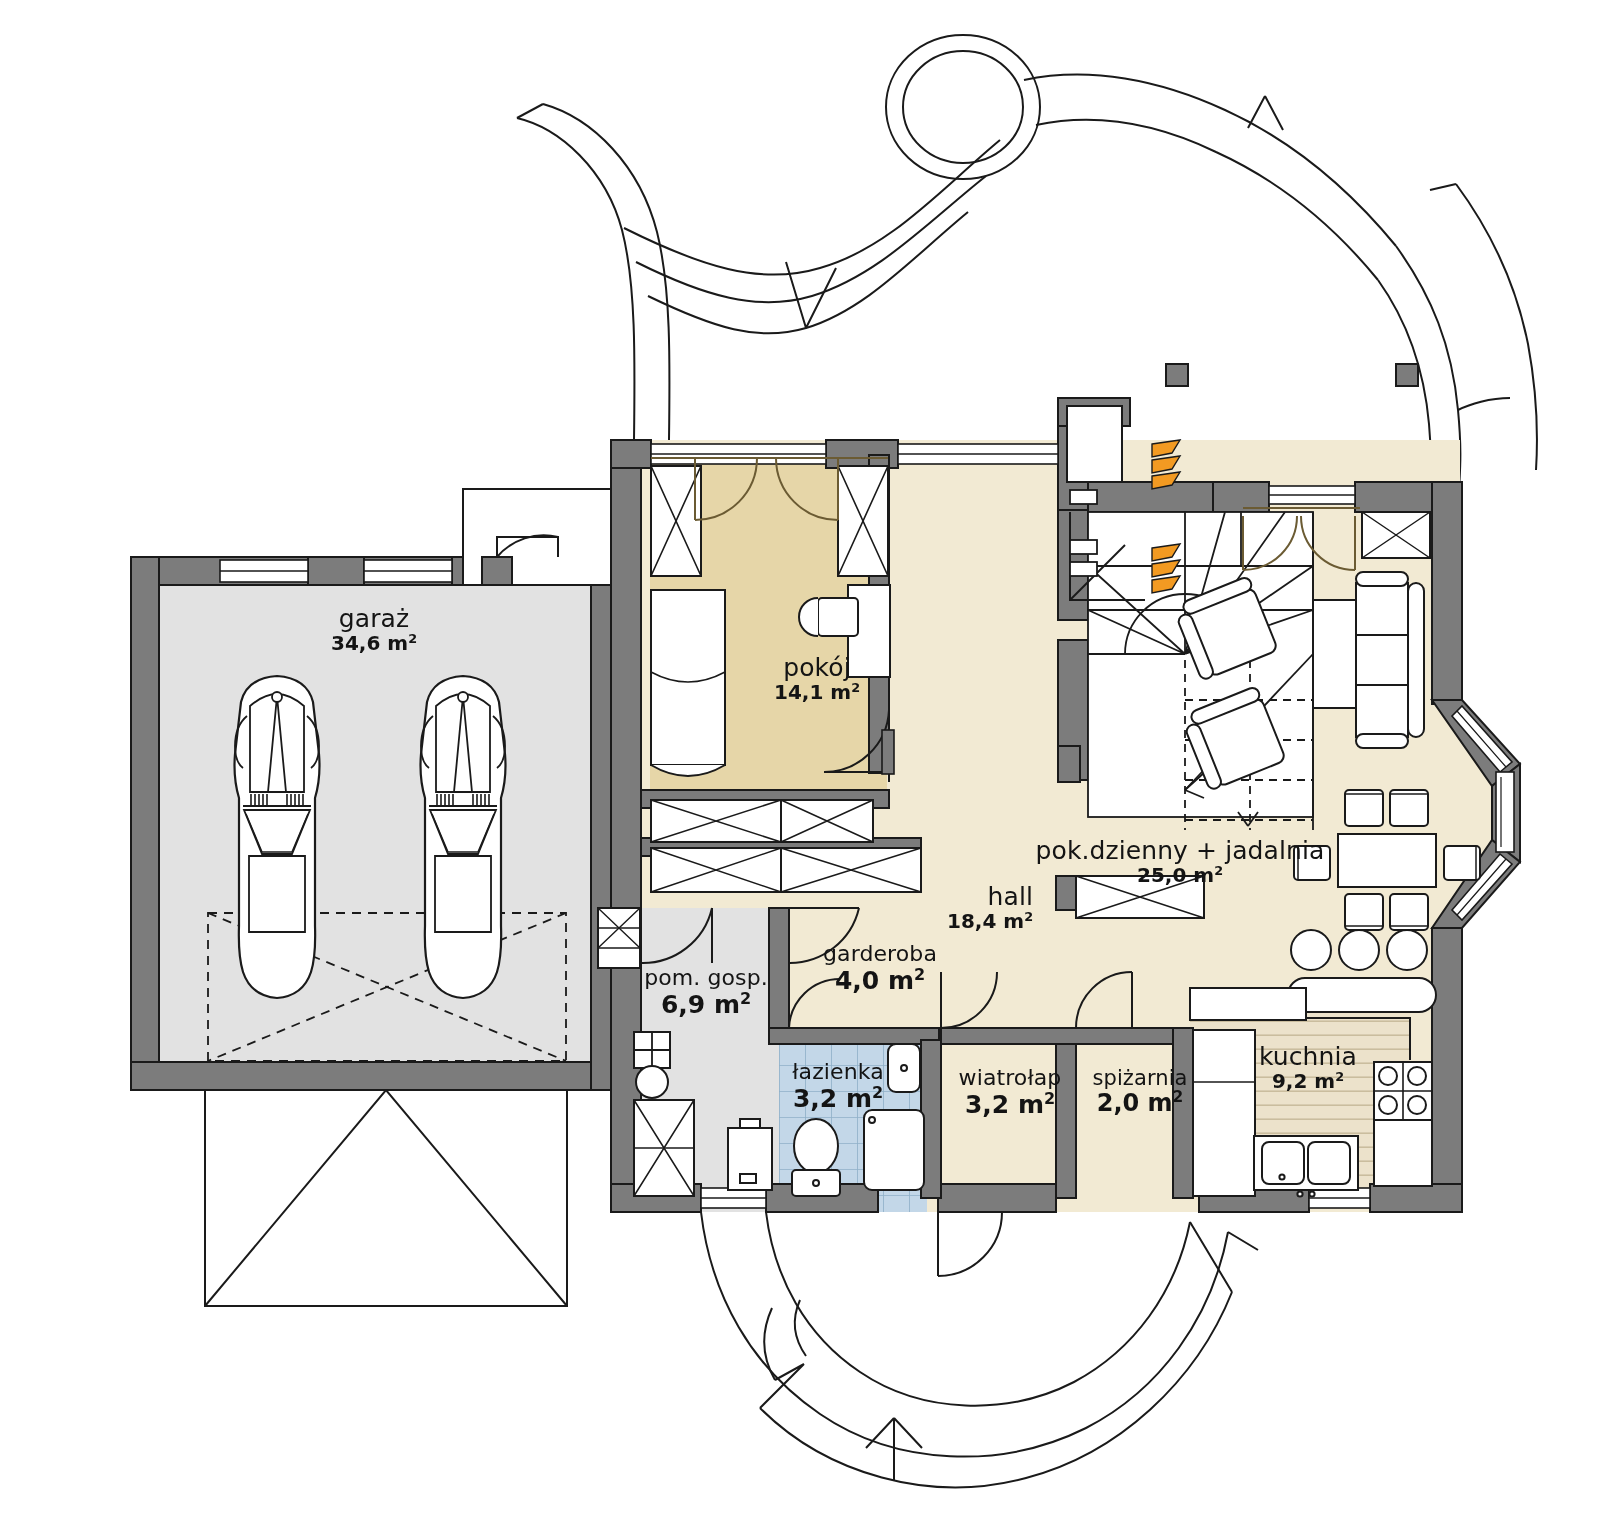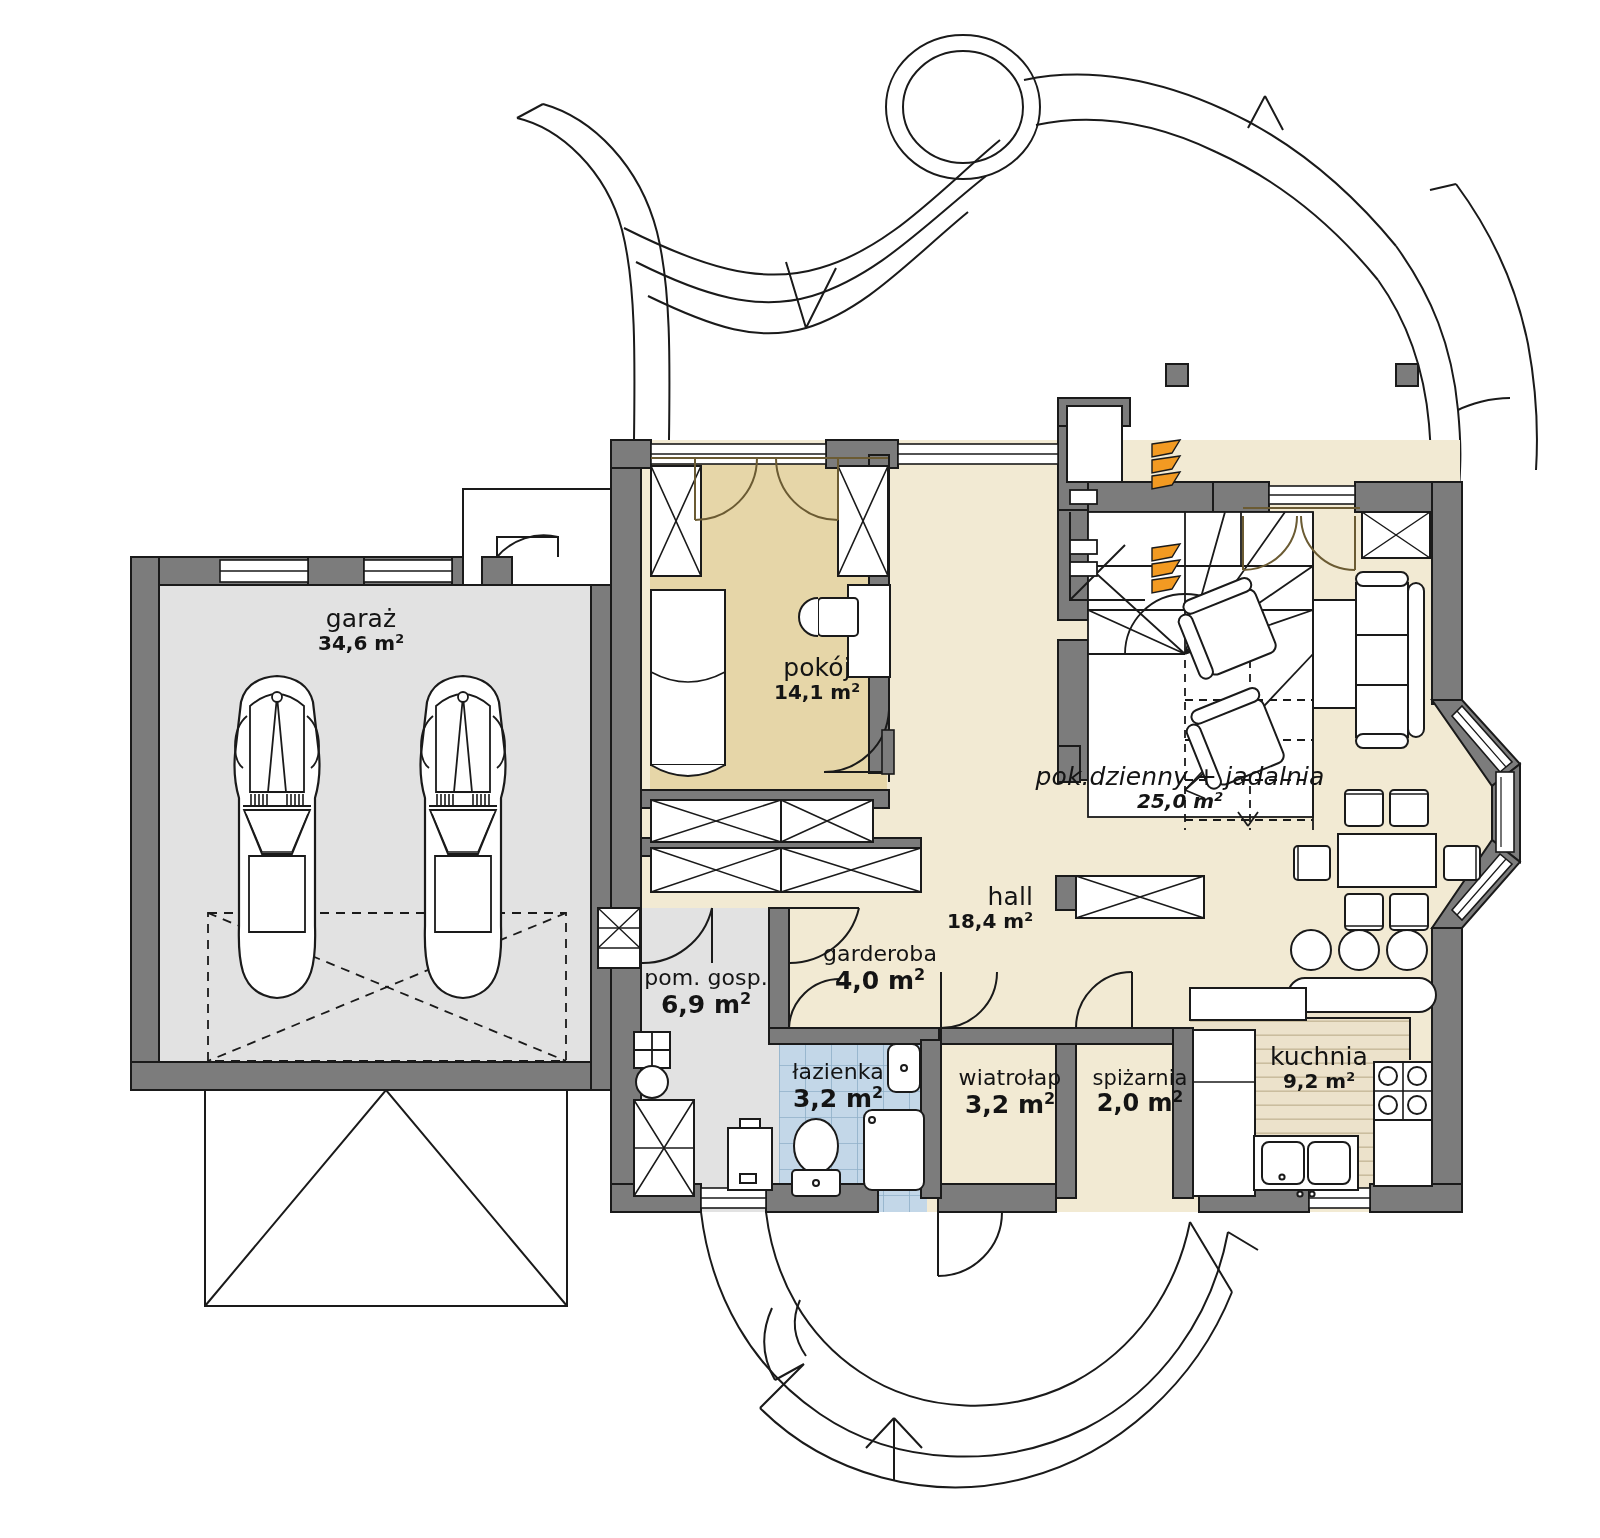--- a/index.html
+++ b/index.html
@@ -491,31 +491,31 @@
     <path d="M775,1380 C760,1354 762,1330 772,1308"></path>
     <path d="M806,1356 C792,1336 792,1318 800,1300"></path>
     <path d="M760,1408 C826,1474 930,1504 1026,1478 C1118,1454 1196,1382 1232,1292"></path>
     <path d="M760,1408 L804,1364 M804,1364 L775,1380"></path>
     <path d="M894,1418 L894,1480 M894,1418 L866,1448 M894,1418 L922,1448"></path>
     <path d="M1228,1232 L1258,1250 M1190,1222 L1232,1292"></path>
   </g>
 
 </svg>
 
-<div class="room-label" style="left:361px; top:630px;">
+<div class="room-label" style="left:374px; top:630px;">
   <span class="room-name">garaż</span>
   <span class="room-area"><span>34,6</span>&nbsp;<span>m</span><sup>2</sup></span>
 </div>
 
 <div class="room-label" style="left:789px; top:679px;margin-left:28px;">
   <span class="room-name">pokój</span>
   <span class="room-area"><span>14,1</span>&nbsp;<span>m</span><sup>2</sup></span>
 </div>
 
-<div class="room-label" style="left:1180px; top:788px;font-style:italic;">
+<div class="room-label" style="left:1180px; top:862px;">
   <span class="room-name">pok.dzienny  + jadalnia</span>
   <span class="room-area"><span>25,0</span>&nbsp;<span>m</span><sup>2</sup></span>
 </div>
 
 <div class="room-label" style="left:990px; top:908px;text-align:right;">
   <span class="room-name">hall</span>
   <span class="room-area"><span>18,4</span>&nbsp;<span>m</span><sup>2</sup></span>
 </div>
 
 <div class="room-label small" style="left:880px; top:968px;">
@@ -536,18 +536,18 @@
 <div class="room-label small" style="left:1010px; top:1092px;">
   <span class="room-name">wiatrołap</span>
   <span class="room-area"><span>3,2</span>&nbsp;<span>m</span><sup>2</sup></span>
 </div>
 
 <div class="room-label tiny" style="left:1140px; top:1092px;">
   <span class="room-name">spiżarnia</span>
   <span class="room-area"><span>2,0</span>&nbsp;<span>m</span><sup>2</sup></span>
 </div>
 
-<div class="room-label" style="left:1308px; top:1068px;margin-left:11px;">
+<div class="room-label" style="left:1308px; top:1068px;">
   <span class="room-name">kuchnia</span>
   <span class="room-area"><span>9,2</span>&nbsp;<span>m</span><sup>2</sup></span>
 </div>
 
 </div>
 
 </body></html>

